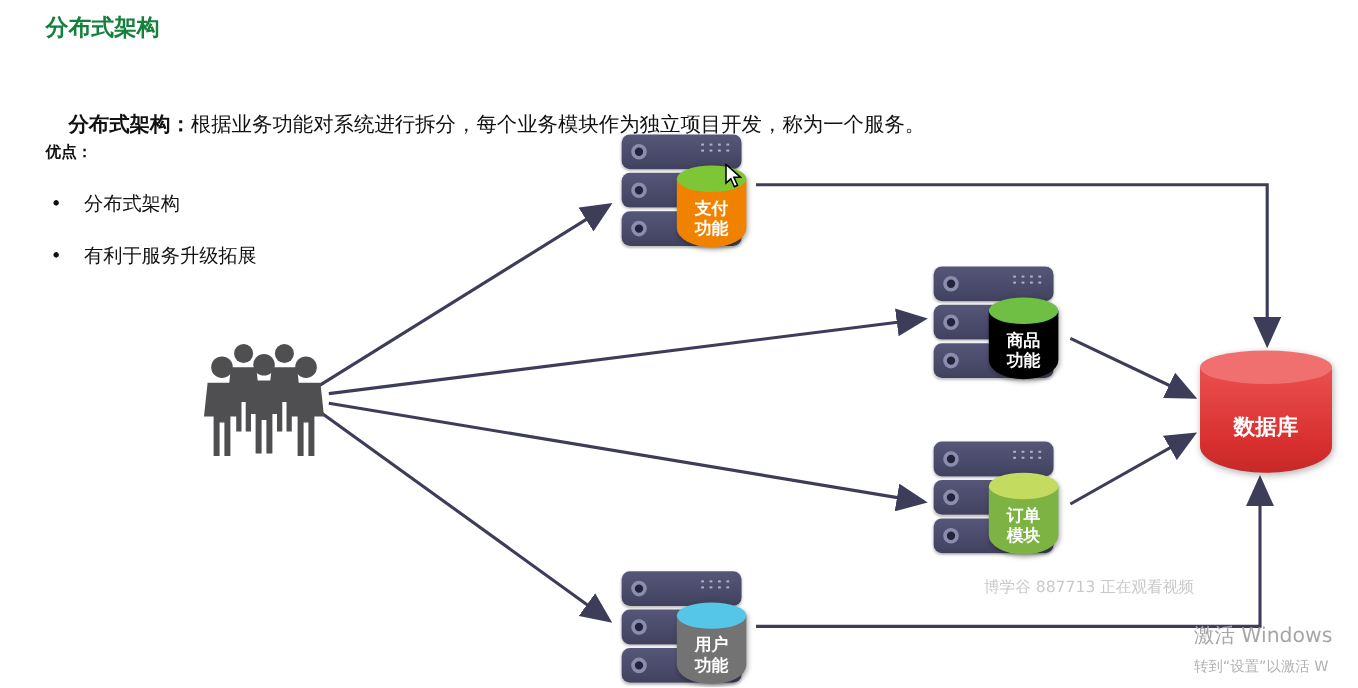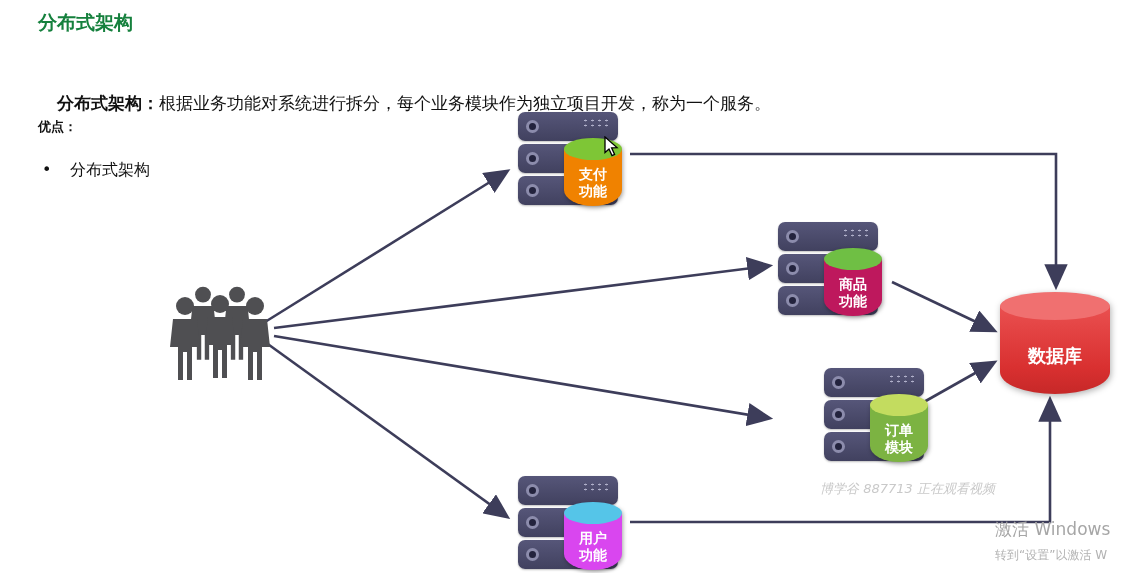--- a/index.html
+++ b/index.html
@@ -70,21 +70,21 @@
     width: 110px; height: 100px;
   }
 
   
   .service-node {
     position: absolute;
     width: 110px; height: 100px;
   }
   .node-payment { left: 518px; top: 112px; }
   .node-product { left: 778px; top: 222px; }
-  .node-order   { left: 824px; top: 368px; }
+  .node-order   { left: 778px; top: 368px; }
   .node-user    { left: 518px; top: 476px; }
 
   .rack {
     position: absolute;
     left: 0; top: 0;
     width: 100px;
   }
   .rack-row {
     position: relative;
     width: 100px; height: 29px;
@@ -172,21 +172,20 @@
     font-weight: bold;
     z-index: 1;
   }
 
   .watermark {
     position: absolute;
     left: 820px; top: 480px;
     font-size: 13px;
     color: #c9c9c9;
     white-space: nowrap;
-    font-style: italic;
   }
 
   .activation {
     position: absolute;
     left: 995px; top: 518px;
     width: 140px;
     color: #a6a6a6;
     white-space: nowrap;
   }
   .activation-line1 { font-size: 17px; }
@@ -205,20 +204,21 @@
 
   <div class="page-title">分布式架构</div>
 
   <div class="description">
     <span class="lead">分布式架构：</span><span>根据业务功能对系统进行拆分，每个业务模块作为独立项目开发，称为一个服务。</span>
   </div>
 
   <div class="advantages-heading">优点：</div>
 
   <div class="bullet-item bullet-1">分布式架构</div>
+  <div class="bullet-item bullet-2">有利于服务升级拓展</div>
 
   <svg class="arrows" viewBox="0 0 1132 573">
     <defs>
       <marker id="ah" markerWidth="10" markerHeight="9" refX="8" refY="4.5" orient="auto">
         <path d="M0,0 L10,4.5 L0,9 Z" fill="#3d3d5a"></path>
       </marker>
     </defs>
     <g stroke="#3d3d5a" stroke-width="2.6" fill="none">
       <path d="M265,322 L506,172" marker-end="url(#ah)"></path>
       <path d="M274,328 L768,266" marker-end="url(#ah)"></path>
@@ -292,21 +292,21 @@
           <div class="rack-circle"></div>
           <div class="rack-dots"></div>
         </div>
       <div class="rack-row">
           <div class="rack-circle"></div>
           <div class="rack-dots"></div>
         </div>
     </div>
     <div class="badge">
       <div class="badge-top" style="background: rgb(111, 191, 68);"></div>
-      <div class="badge-body" style="background: #be185d;">
+      <div class="badge-body" style="background: #000000;">
         <span>商品</span>
         <span>功能</span>
       </div>
     </div>
   </div>
 
   <div class="service-node node-order">
     <div class="rack">
       <div class="rack-row">
           <div class="rack-circle"></div>
@@ -340,21 +340,21 @@
           <div class="rack-circle"></div>
           <div class="rack-dots"></div>
         </div>
       <div class="rack-row">
           <div class="rack-circle"></div>
           <div class="rack-dots"></div>
         </div>
     </div>
     <div class="badge">
       <div class="badge-top" style="background: rgb(85, 197, 232);"></div>
-      <div class="badge-body" style="background: #d946ef;">
+      <div class="badge-body" style="background: #737373;">
         <span>用户</span>
         <span>功能</span>
       </div>
     </div>
   </div>
 
   <div class="database">
     <div class="db-top"></div>
     <div class="db-body">数据库</div>
   </div>

